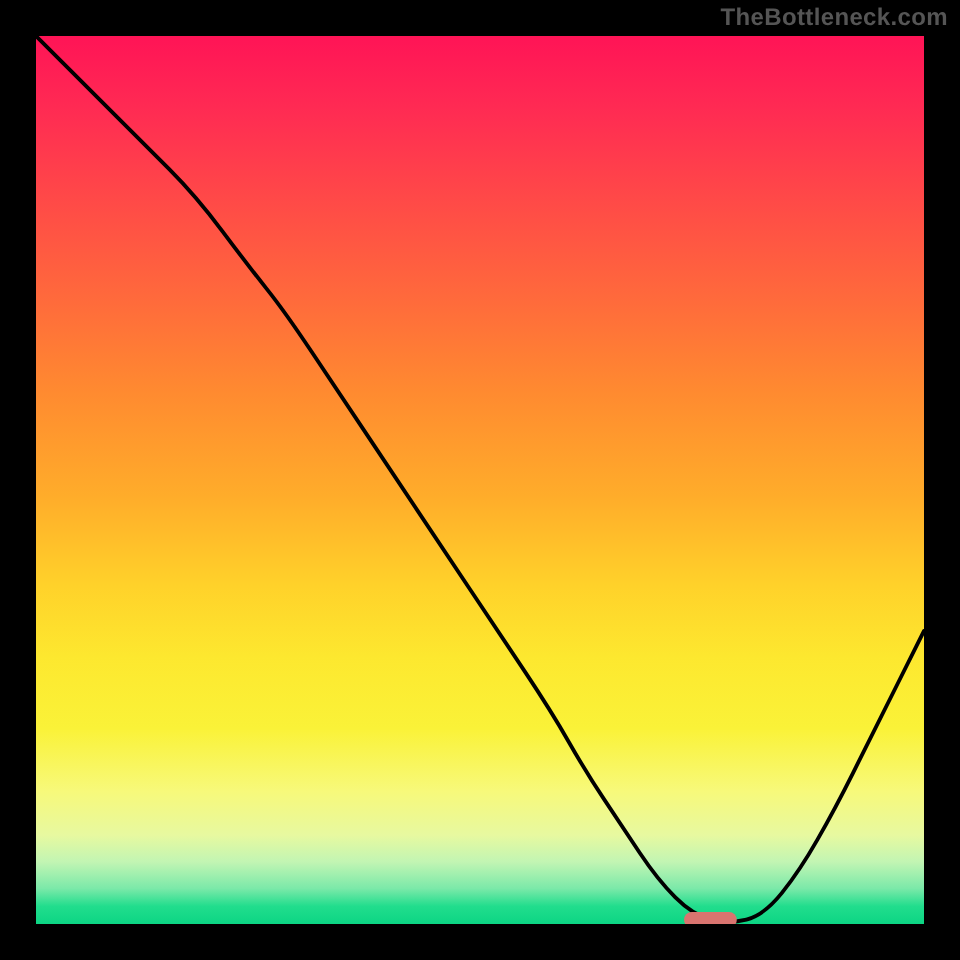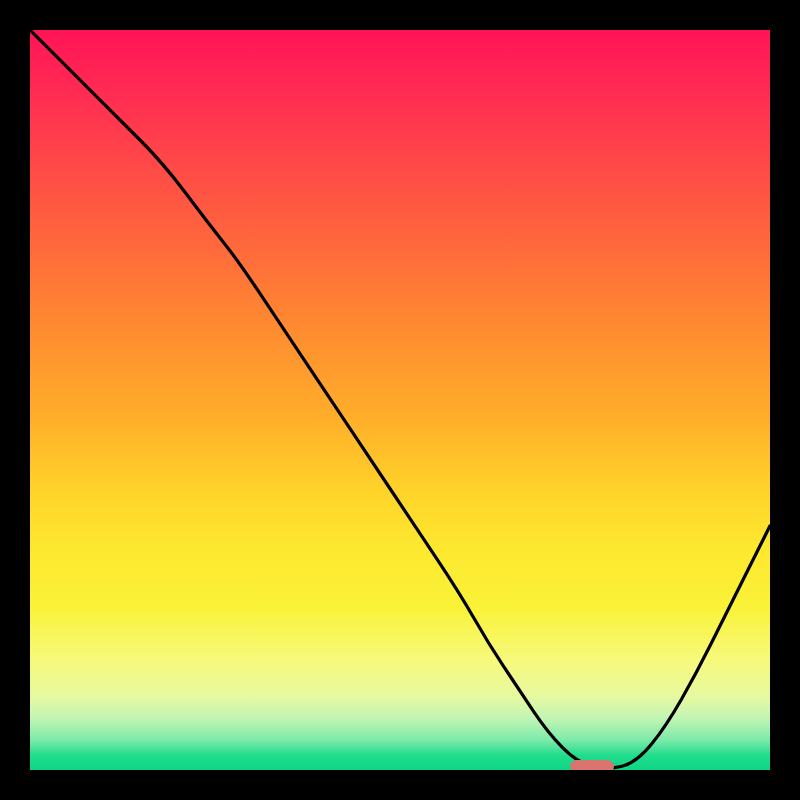--- a/index.html
+++ b/index.html
@@ -70,20 +70,21 @@
     border-radius: 7px;
     background: #d9746f;
     z-index: 5;
   }
 </style>
 </head>
 <body>
 
 <div class="outer">
 
+  <div class="watermark">TheBottleneck.com</div>
 
   <div class="plot">
     <div class="gradient"></div>
 
     <svg class="curve" viewBox="0 0 740 740" preserveAspectRatio="none">
       <path id="curve-path" fill="none" stroke="#000" stroke-width="3.2" stroke-linecap="round" stroke-linejoin="round" d="M 0.0 0.0 Q 0.0 0.0 22.2 22.2 Q 44.4 44.4 66.6 66.6 Q 88.8 88.8 111.0 111.0 Q 133.2 133.2 155.4 162.8 Q 177.6 192.4 192.4 210.9 Q 207.2 229.4 229.4 262.7 Q 251.6 296.0 273.8 329.3 Q 296.0 362.6 318.2 395.9 Q 340.4 429.2 362.6 462.5 Q 384.8 495.8 407.0 529.1 Q 429.2 562.4 444.0 588.3 Q 458.8 614.2 473.6 636.4 Q 488.4 658.6 503.2 680.8 Q 518.0 703.0 532.8 717.8 Q 547.6 732.6 562.4 736.3 Q 577.2 740.0 592.0 736.3 Q 606.8 732.6 621.6 714.1 Q 636.4 695.6 651.2 669.7 Q 666.0 643.8 680.8 614.2 Q 695.6 584.6 717.8 540.2 T 740.0 495.8"></path>
     </svg>
 
     <div id="marker" class="marker" style="left: 540.4px; top: 730px;"></div>
   </div>

